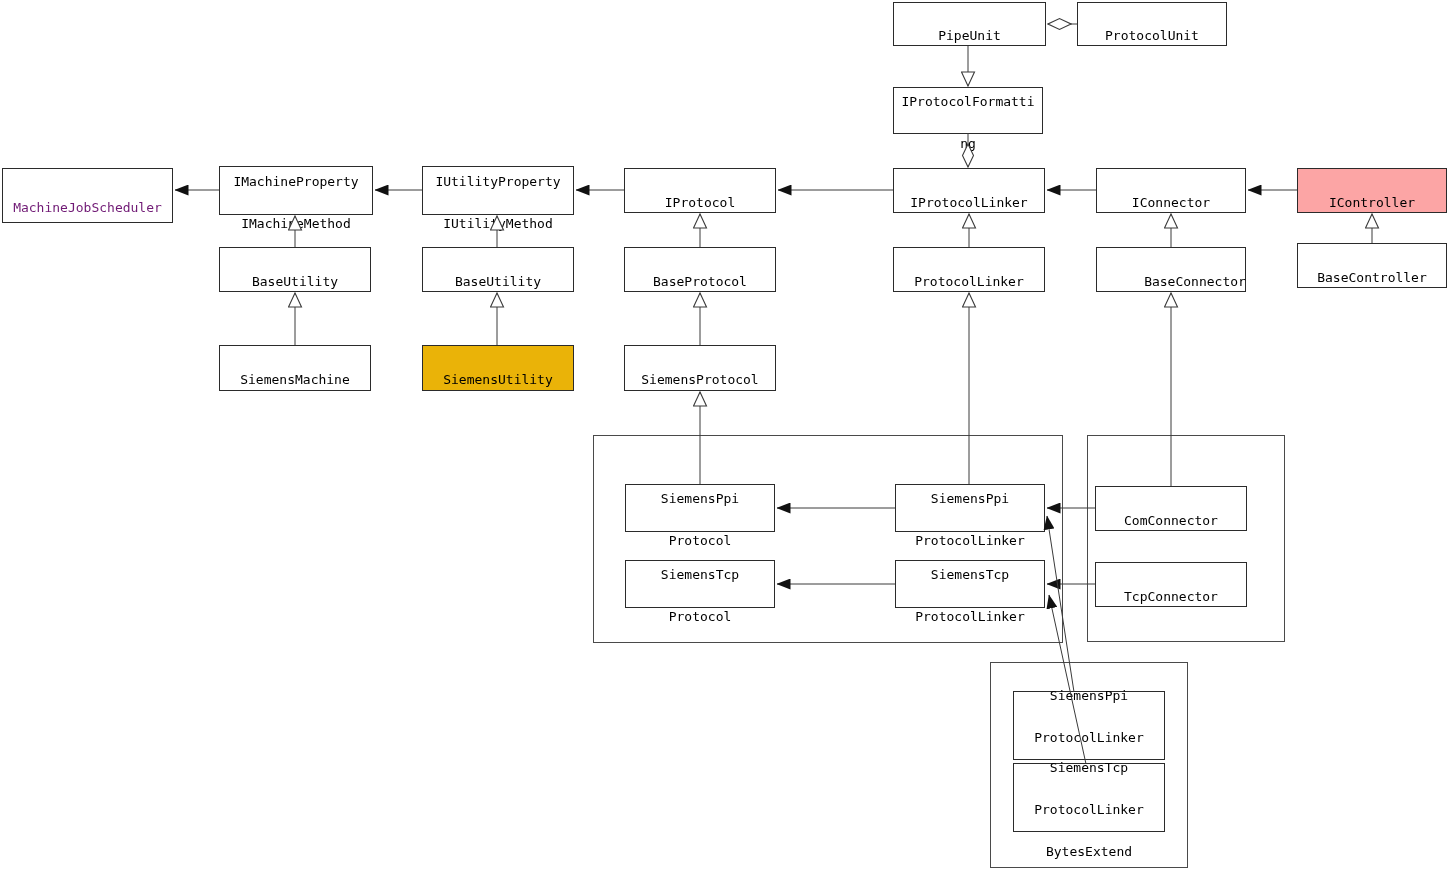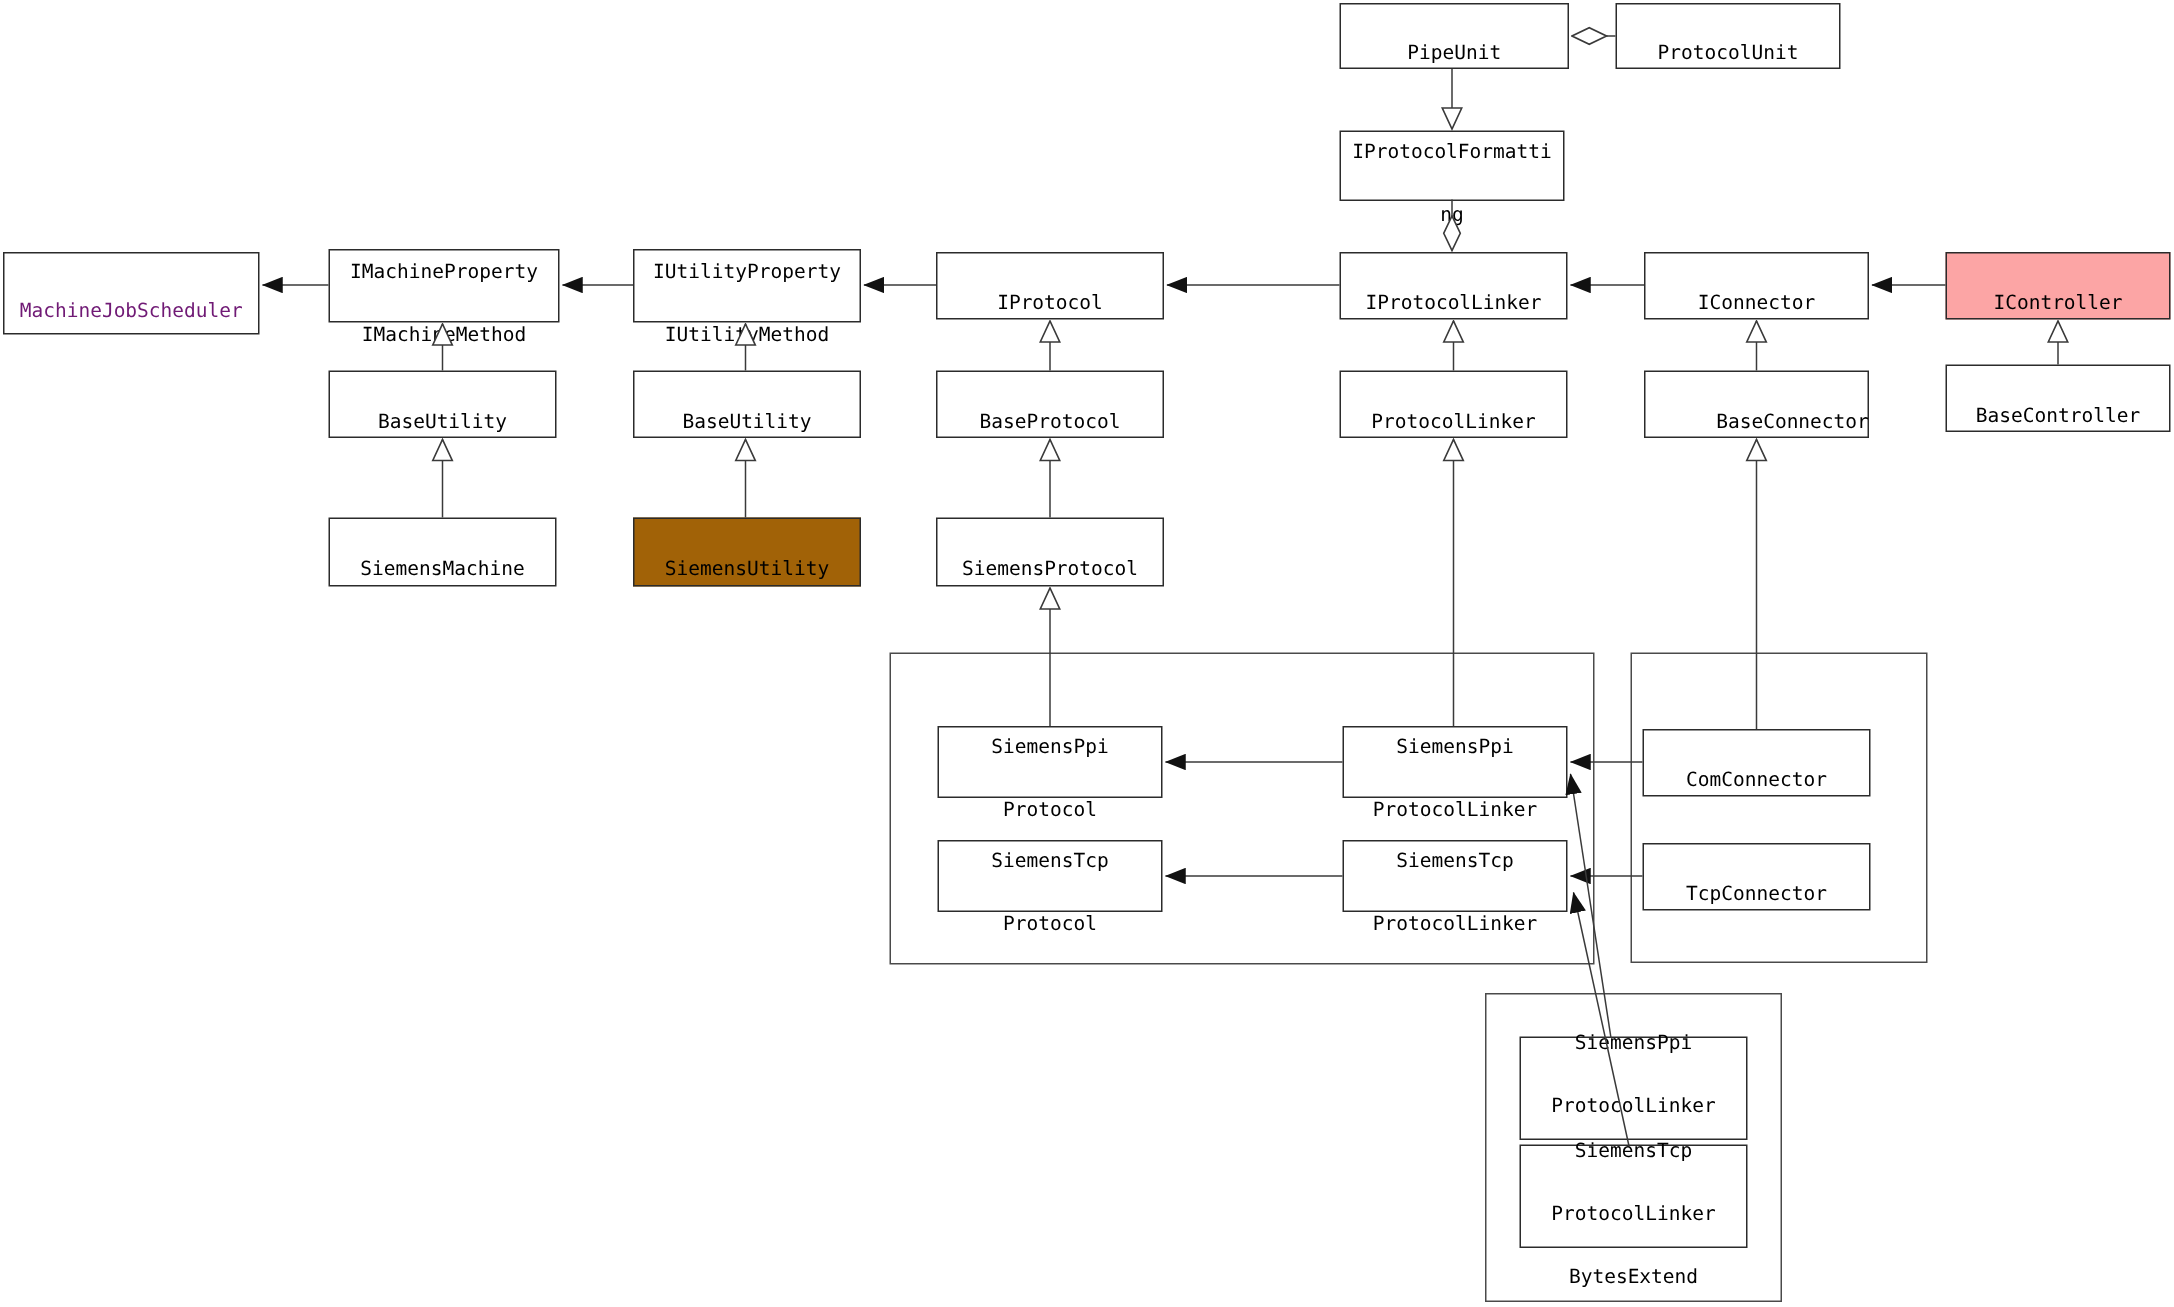--- a/index.html
+++ b/index.html
@@ -66,21 +66,21 @@
     </div>
     <div class="node" style="left: 1096px; top: 247px; width: 150px; height: 45px; border-color: rgb(43, 43, 43); background: rgb(255, 255, 255); color: rgb(0, 0, 0); padding-left: 48px;">
       <div class="lbl">BaseConnector</div>
     </div>
     <div class="node" style="left: 1297px; top: 243px; width: 150px; height: 45px; border-color: rgb(43, 43, 43); background: rgb(255, 255, 255); color: rgb(0, 0, 0);">
       <div class="lbl">BaseController</div>
     </div>
     <div class="node" style="left: 219px; top: 345px; width: 152px; height: 46px; border-color: rgb(43, 43, 43); background: rgb(255, 255, 255); color: rgb(0, 0, 0);">
       <div class="lbl">SiemensMachine</div>
     </div>
-    <div class="node" style="left: 422px; top: 345px; width: 152px; height: 46px; border-color: rgb(43, 43, 43); background: #a16207; color: rgb(0, 0, 0);">
+    <div class="node" style="left: 422px; top: 345px; width: 152px; height: 46px; border-color: rgb(43, 43, 43); background: #eab308; color: rgb(0, 0, 0);">
       <div class="lbl">SiemensUtility</div>
     </div>
     <div class="node" style="left: 624px; top: 345px; width: 152px; height: 46px; border-color: rgb(43, 43, 43); background: rgb(255, 255, 255); color: rgb(0, 0, 0);">
       <div class="lbl">SiemensProtocol</div>
     </div>
     <div class="node" style="left: 625px; top: 484px; width: 150px; height: 48px; border-color: rgb(43, 43, 43); background: rgb(255, 255, 255); color: rgb(0, 0, 0);">
       <div class="lbl">SiemensPpi</div>
       <div class="lbl">Protocol</div>
     </div>
     <div class="node" style="left: 895px; top: 484px; width: 150px; height: 48px; border-color: rgb(43, 43, 43); background: rgb(255, 255, 255); color: rgb(0, 0, 0);">

